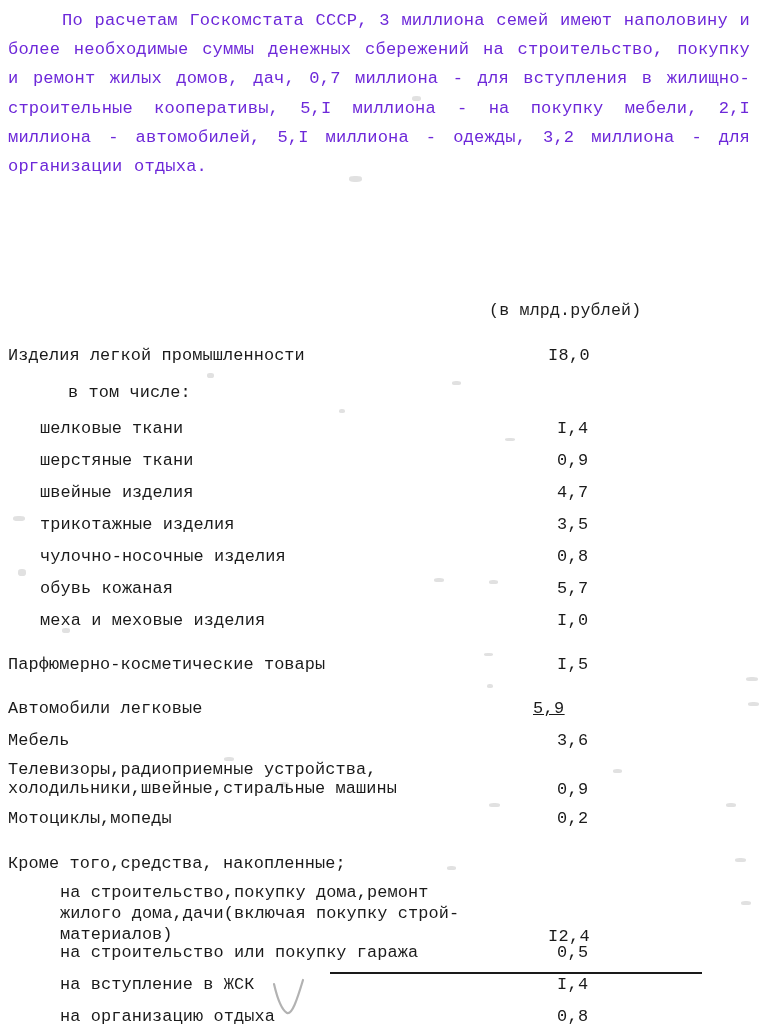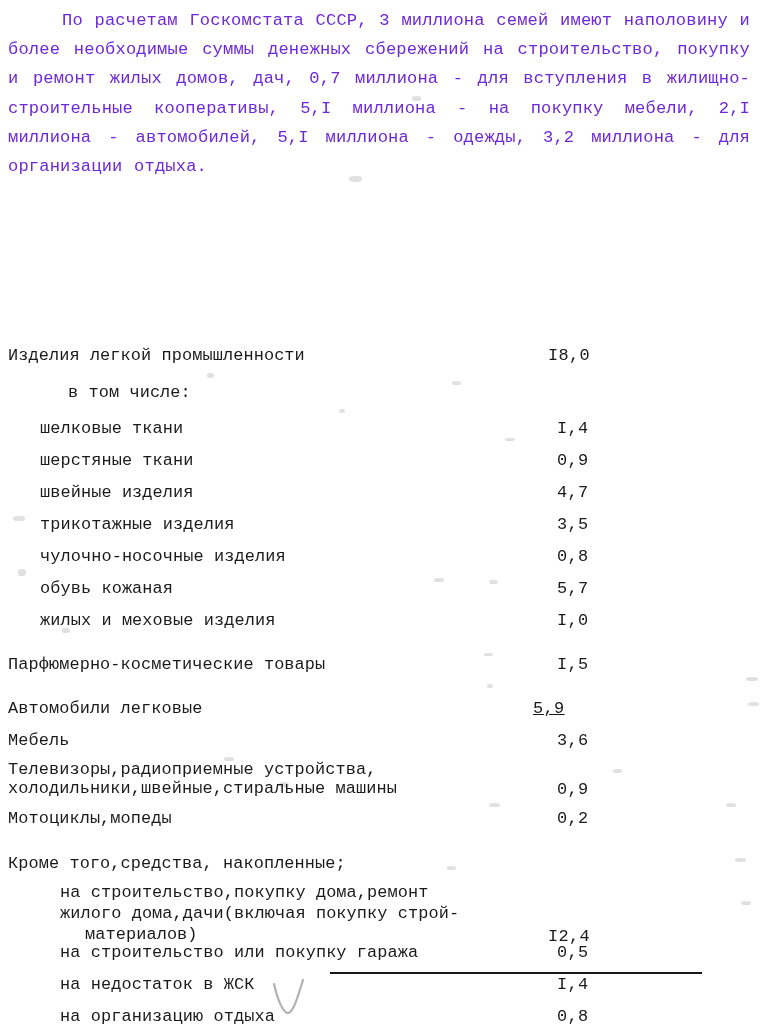--- a/index.html
+++ b/index.html
@@ -144,20 +144,21 @@
   <div class="speck" style="left:279px;top:782px;width:10px;height:5px;"></div>
   <div class="speck" style="left:613px;top:769px;width:9px;height:4px;"></div>
   <div class="speck" style="left:489px;top:803px;width:11px;height:4px;"></div>
   <div class="speck" style="left:726px;top:803px;width:10px;height:4px;"></div>
   <div class="speck" style="left:447px;top:866px;width:9px;height:4px;"></div>
   <div class="speck" style="left:735px;top:858px;width:11px;height:4px;"></div>
   <div class="speck" style="left:741px;top:901px;width:10px;height:4px;"></div>
 
   <div id="para1" class="para">По расчетам Госкомстата СССР, 3 миллиона семей имеют наполовину и более необходимые суммы денежных сбережений на строительство, покупку и ремонт жилых домов, дач, 0,7 миллиона - для вступления в жилищно-строительные кооперативы, 5,I миллиона - на покупку мебели, 2,I миллиона - автомобилей, 5,I миллиона - одежды, 3,2 миллиона - для организации отдыха.</div>
 
+  <div class="units">(в млрд.рублей)</div>
 
   <div class="row" style="top:345px;">
     <span class="lbl lv0">Изделия легкой промышленности</span>
     <span class="val" style="left:548px;text-align:center;">I8,0</span>
   </div>
 
   <div class="row" style="top:382px;">
     <span class="lbl lv1">в том числе:</span>
   </div>
 
@@ -185,21 +186,21 @@
     <span class="lbl lv2">чулочно-носочные изделия</span>
     <span class="val" style="left:557px;">0,8</span>
   </div>
 
   <div class="row" style="top:578px;">
     <span class="lbl lv2">обувь кожаная</span>
     <span class="val" style="left:557px;">5,7</span>
   </div>
 
   <div class="row" style="top:610px;">
-    <span class="lbl lv2">жилых и меховые изделия</span>
+    <span class="lbl lv2">меха и меховые изделия</span>
     <span class="val" style="left:557px;">I,0</span>
   </div>
 
   <div class="row" style="top:654px;">
     <span class="lbl lv0">Парфюмерно-косметические товары</span>
     <span class="val" style="left:557px;">I,5</span>
   </div>
 
   <div class="row" style="top:698px;">
     <span class="lbl lv0">Автомобили легковые</span>
@@ -222,31 +223,31 @@
     <span class="val" style="left:557px;">0,2</span>
   </div>
 
   <div class="row" style="top:853px;">
     <span class="lbl lv0">Кроме того,средства, накопленные;</span>
   </div>
 
   <div class="row" style="top:888px;">
     <span class="multi" style="top:-6px;">на строительство,покупку дома,ремонт</span>
     <span class="multi" style="top:15px;">жилого дома,дачи(включая покупку строй-</span>
-    <span class="multi" style="top:36px;margin-left:25px;">материалов)</span>
+    <span class="multi" style="top:36px;">материалов)</span>
     <span class="val" style="left:548px;top:38px;">I2,4</span>
   </div>
 
   <div class="row" style="top:942px;">
     <span class="lbl lv3">на строительство или покупку гаража</span>
     <span class="val" style="left:557px;">0,5</span>
   </div>
 
   <div class="row" style="top:974px;">
-    <span class="lbl lv3">на недостаток в ЖСК</span>
+    <span class="lbl lv3">на вступление в ЖСК</span>
     <span class="val" style="left:557px;">I,4</span>
   </div>
 
   <div class="row" style="top:1006px;">
     <span class="lbl lv3">на организацию отдыха</span>
     <span class="val" style="left:557px;">0,8</span>
   </div>
 
   <div class="rule"></div>
 

